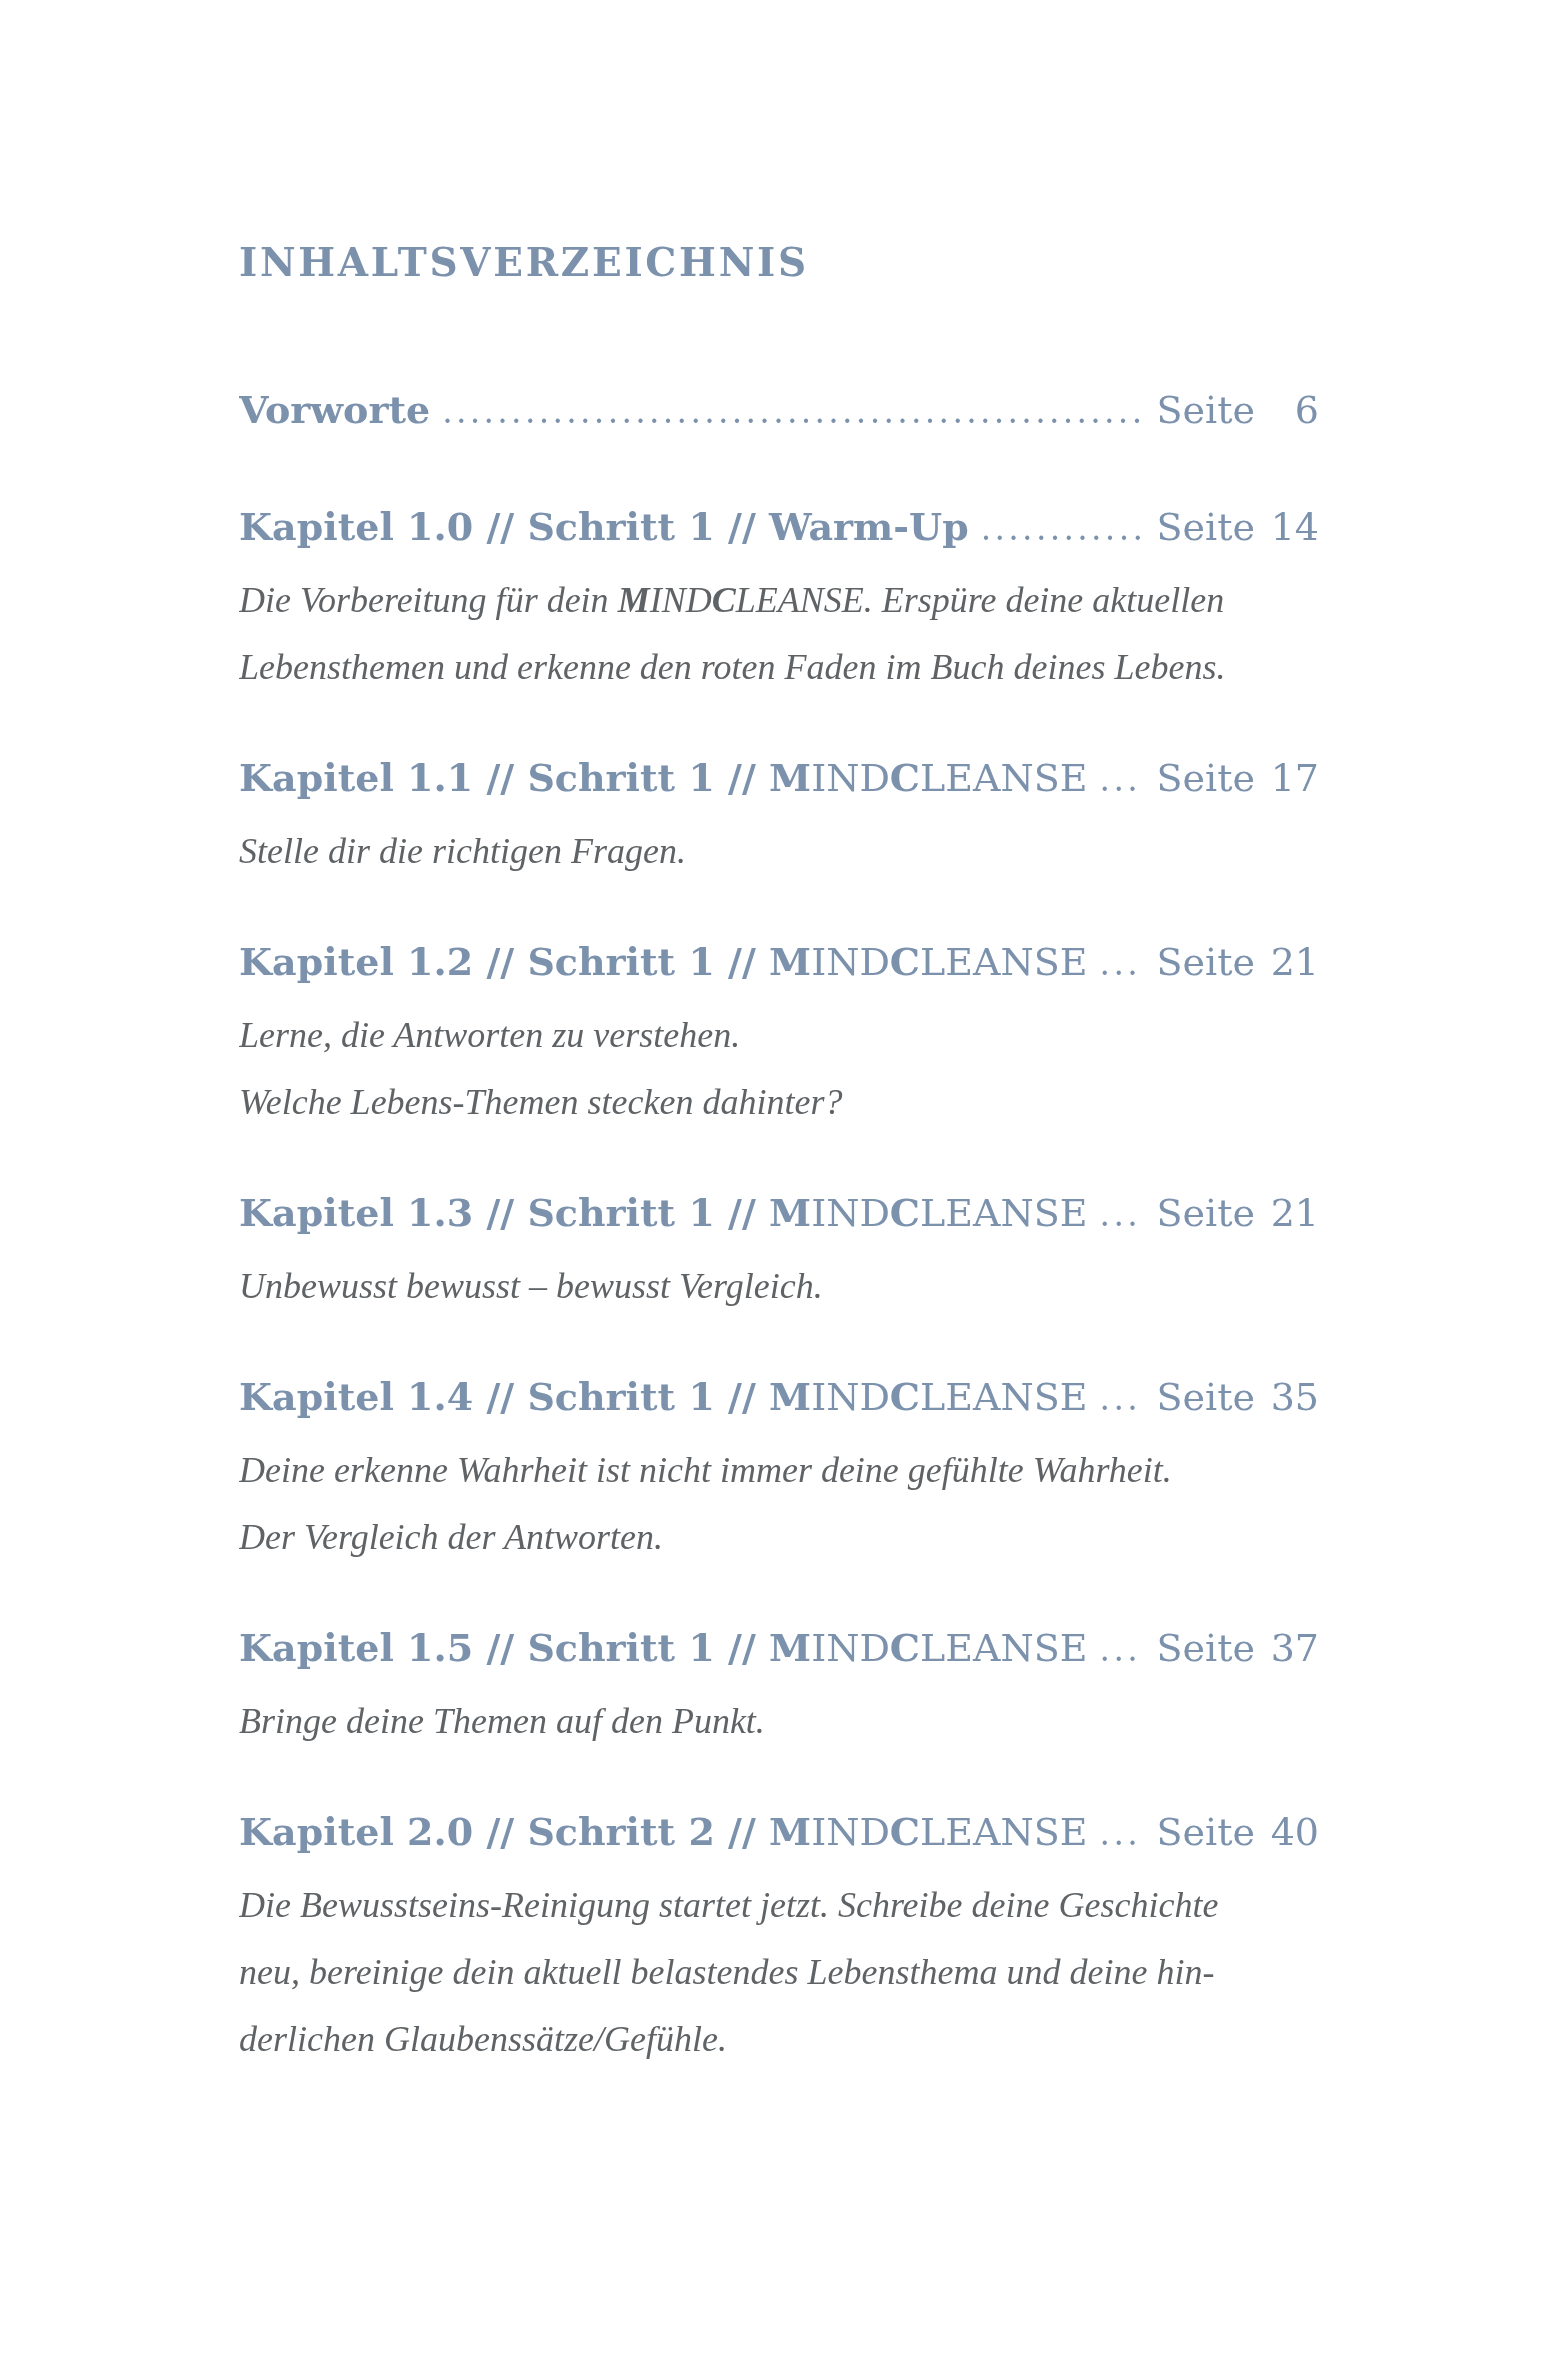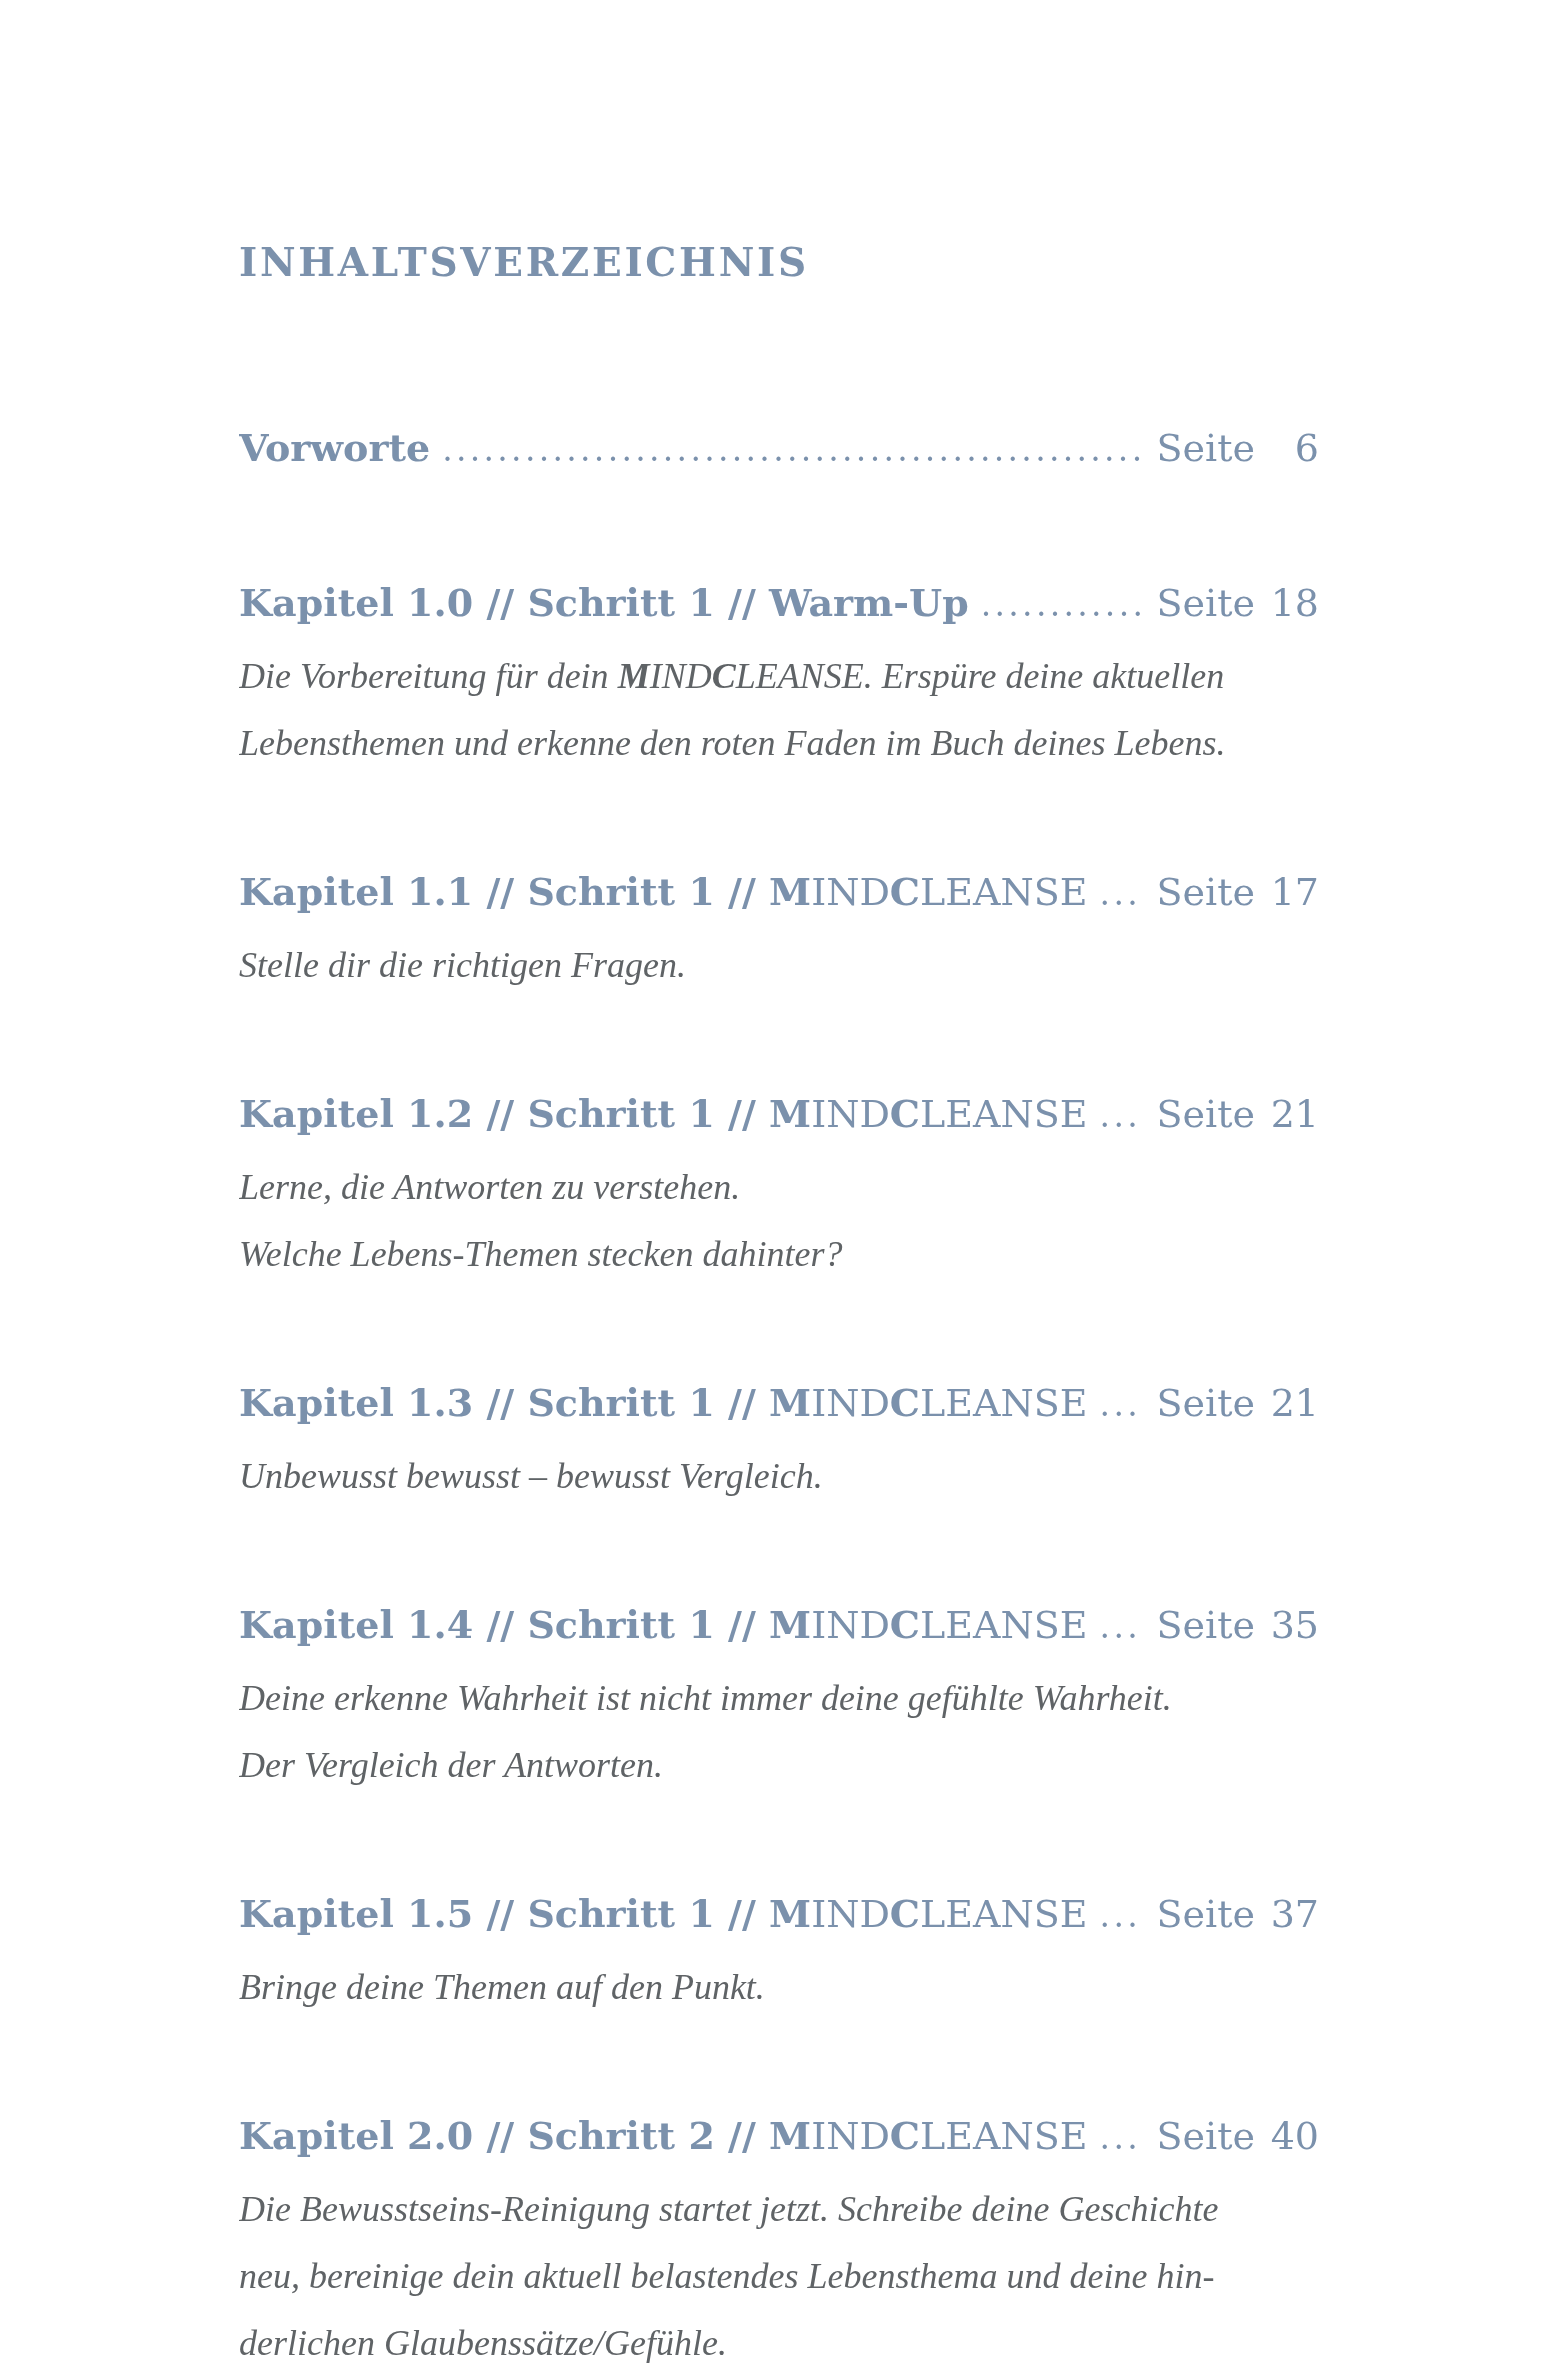--- a/index.html
+++ b/index.html
@@ -54,21 +54,20 @@
     font-size:33px;
     letter-spacing:3.3px;
     margin:0 14px 0 12px;
     color:var(--accent);
   }
   .page-cell{
     flex:0 0 auto;
     font-size:38px;
     font-weight:normal;
     white-space:nowrap;
-    margin-top:38px;
   }
   .page-num{
     display:inline-block;
     min-width:52px;
     text-align:right;
   }
   .toc-desc{
     color:var(--body);
     font-family:"Liberation Serif", serif;
     font-style:italic;
@@ -93,21 +92,21 @@
       <span class="leader">............................................................................................................................................................................................................................................................................................................</span>
       <span class="page-cell"><span class="page-label">Seite </span><span class="page-num">6</span></span>
     </div>
 
   </div>
 
   <div class="toc-entry">
     <div class="toc-row">
       <span class="toc-title">Kapitel 1.0 // Schritt 1 // Warm-Up</span>
       <span class="leader">............................................................................................................................................................................................................................................................................................................</span>
-      <span class="page-cell"><span class="page-label">Seite </span><span class="page-num">18</span></span>
+      <span class="page-cell"><span class="page-label">Seite </span><span class="page-num">14</span></span>
     </div>
     <div class="toc-desc">
           <div class="desc-line">Die Vorbereitung für dein <b>M</b><span class="bl">I</span><span class="bl">N</span><span class="bl">D</span><b>C</b><span class="bl">L</span><span class="bl">E</span><span class="bl">A</span><span class="bl">N</span><span class="bl">S</span><span class="bl">E</span>. Erspüre deine aktuellen</div>
           <div class="desc-line">Lebensthemen und erkenne den roten Faden im Buch deines Lebens.</div>
         </div>
   </div>
 
   <div class="toc-entry">
     <div class="toc-row">
       <span class="toc-title">Kapitel 1.1 // Schritt 1 // <b>M</b><span class="bl">I</span><span class="bl">N</span><span class="bl">D</span><b>C</b><span class="bl">L</span><span class="bl">E</span><span class="bl">A</span><span class="bl">N</span><span class="bl">S</span><span class="bl">E</span></span>

